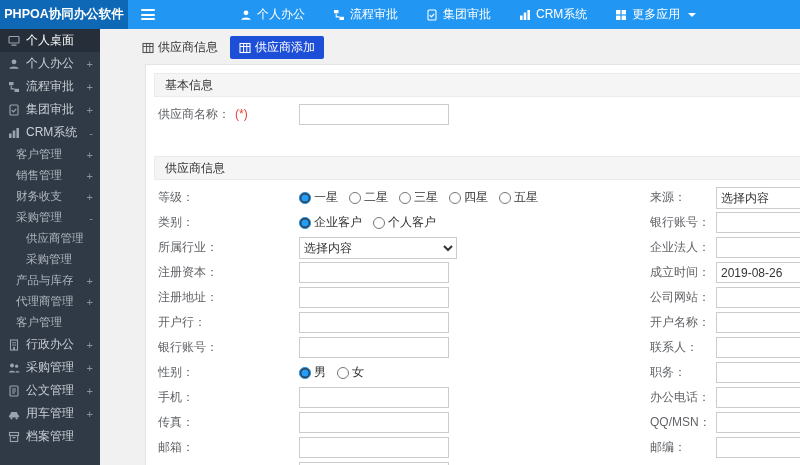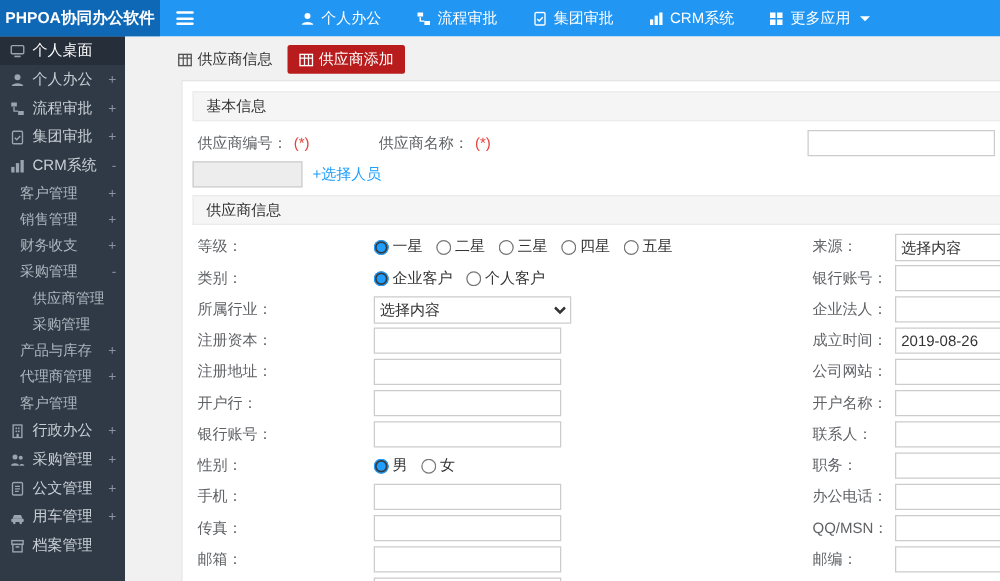--- a/index.html
+++ b/index.html
@@ -21,21 +21,21 @@
   .side-item.lv2{height:21px;padding-left:16px;color:#aeb6bf;font-size:11.5px}
   .side-item.lv3{height:21px;padding-left:26px;color:#aeb6bf;font-size:11.5px}
   .side-item.active{background:#262e39;color:#fff}
   .side-item .icn{color:#9aa4ae}
   .side-item .expand{margin-left:auto;margin-right:7px;color:#8b949e;font-size:11px}
   
   .main{position:absolute;top:29px;left:100px;right:0;bottom:0;background:#f1f1f1;overflow:hidden}
   .tabbar{display:flex;gap:3px;padding:7px 0 5px 33px}
   .tab{display:flex;align-items:center;gap:4px;padding:3px 9px;color:#333;cursor:pointer}
   .tab .icn{color:#555}
-  .tab.active{background:#b91c1c;color:#fff;border-radius:2px}
+  .tab.active{background:#1d4ed8;color:#fff;border-radius:2px}
   .tab.active .icn{color:#fff}
   .panel{margin-left:45px;width:728px;height:520px;background:#fff;border:1px solid #e4e4e4;padding:8px}
   .sec-title{background:#f5f5f5;border:1px solid #ebebeb;height:24px;line-height:22px;padding-left:10px;color:#333;margin-bottom:5px}
   .sec-body{margin-bottom:4px}
   .row{display:grid;grid-template-columns:145px 347px 70px 160px;align-items:center;min-height:25px}
   .lbl{color:#606266;padding-left:4px;white-space:nowrap}
   .req{color:#e5443c;margin-left:5px}
   .fld{display:flex;align-items:center}
   .txt{width:150px;height:21px;border:1px solid #ccc;padding:0 4px;font-size:12px;font-family:inherit;color:#333;background:#fff}
   .txt.wcode{width:138px}
@@ -275,31 +275,26 @@
           </svg>
         </span>
         <span>供应商添加</span>
       </div>
     </div>
   <div class="panel">
     <div id="form">
         <div class="sec-title">基本信息</div>
         <div class="sec-body">
           <div class="row">
-            <div class="lbl"><span>供应商编号：</span><span class="req">(*)</span></div>
             <div class="lbl"><span>供应商名称：</span><span class="req">(*)</span></div>
             <div class="fld">
               <input type="text" class="txt r" style="">
             </div>
           </div>
           <div class="row">
-            <div class="fld">
-              <input type="text" class="picker" readonly="" style="">
-              <a class="link">+选择人员</a>
-            </div>
             <div class="lbl"></div>
             <div class="fld"></div>
           </div>
         </div>
         <div class="sec-title">供应商信息</div>
         <div class="sec-body">
           <div class="row">
             <div class="lbl"><span>等级：</span></div>
             <div class="fld">
               <span class="radios">

